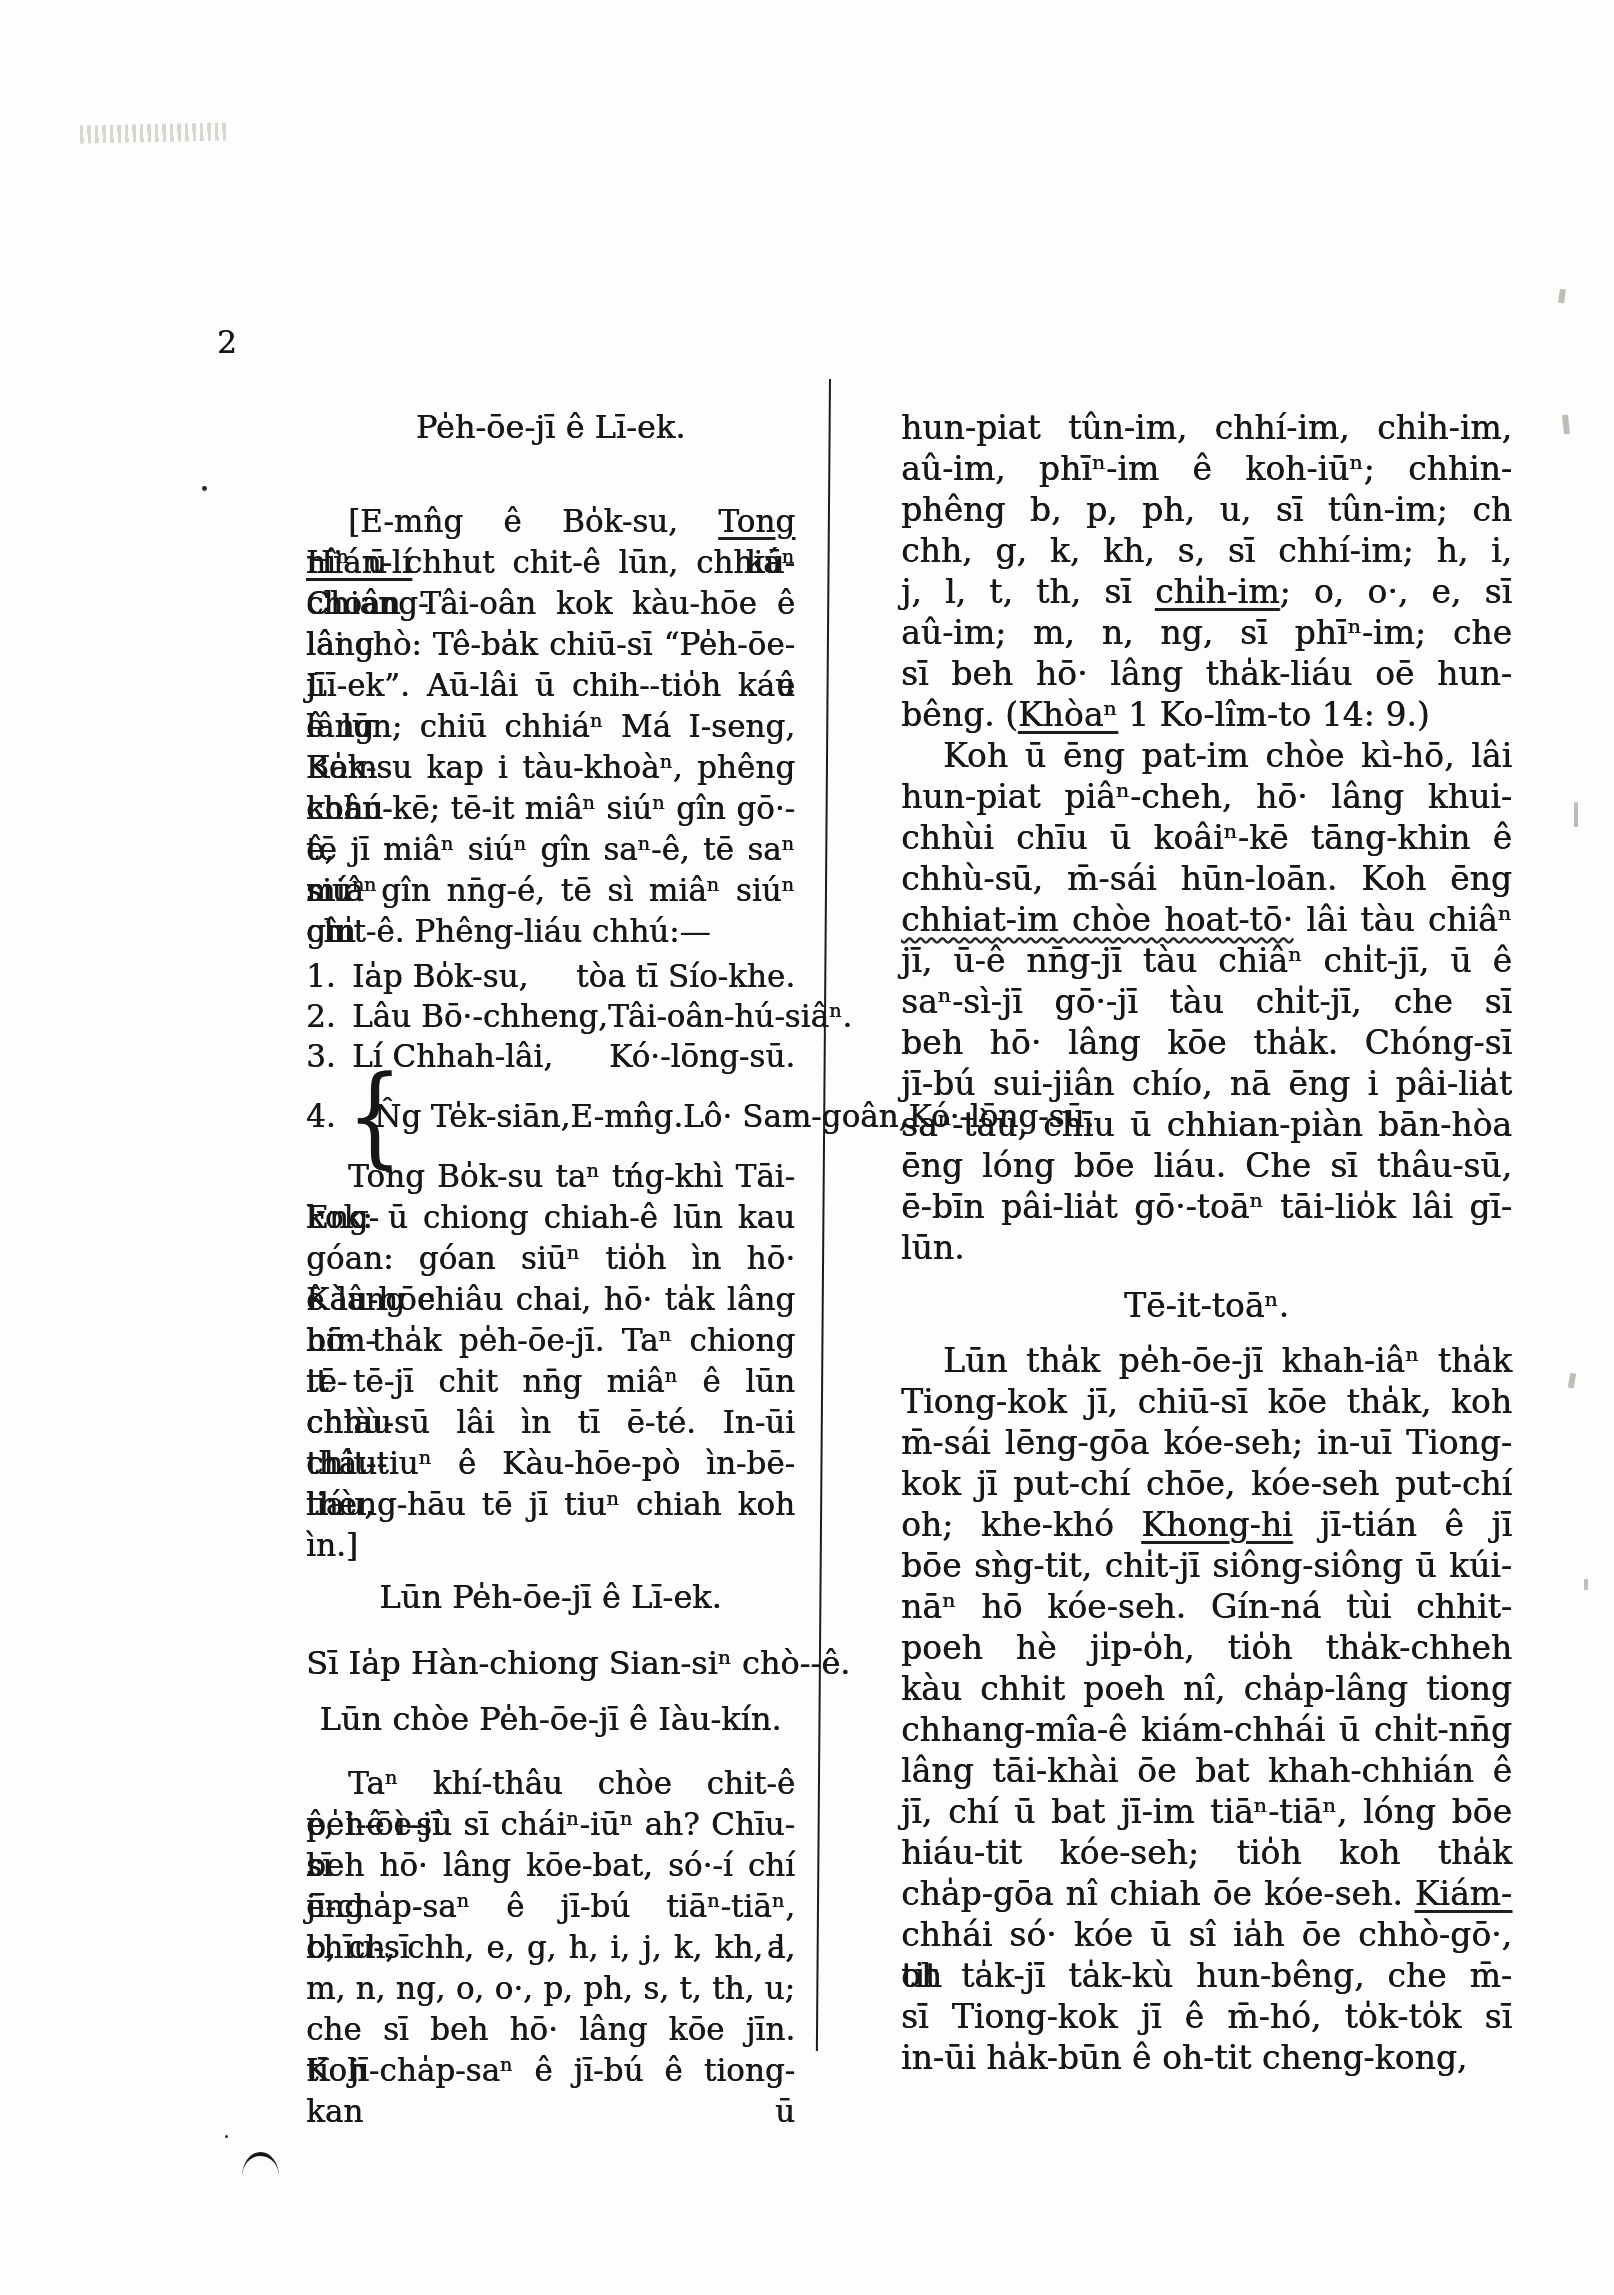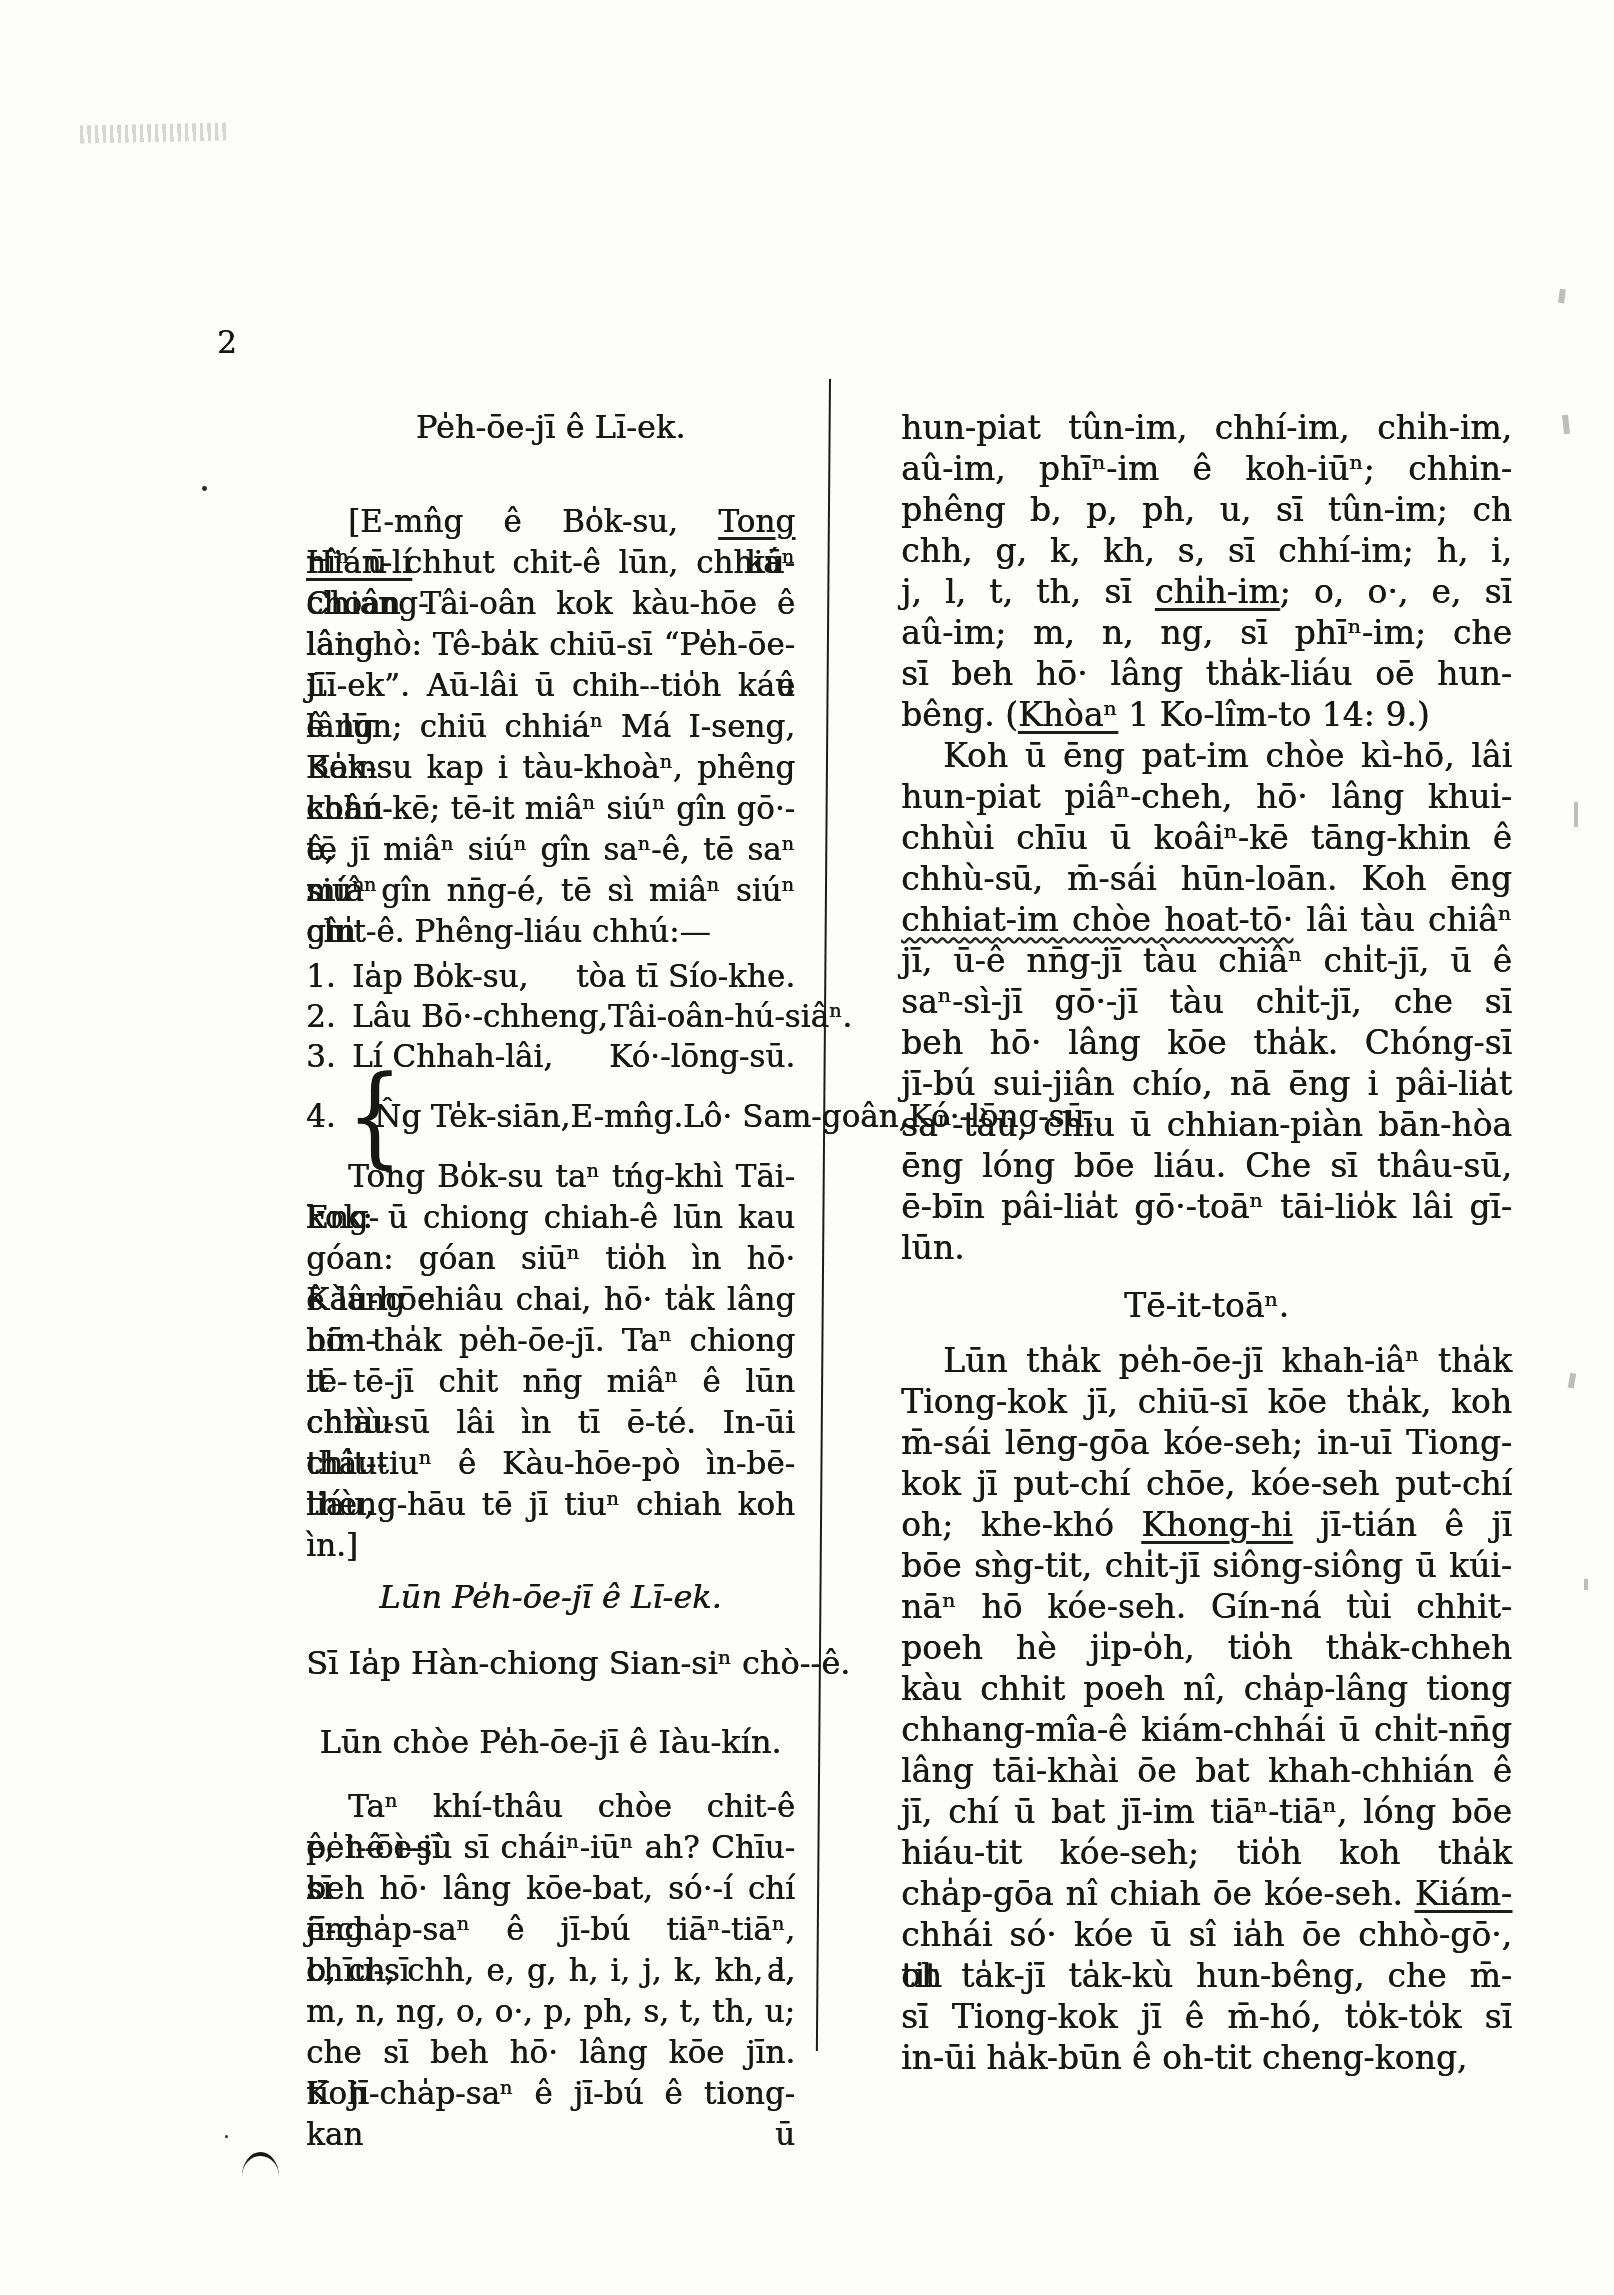--- a/index.html
+++ b/index.html
@@ -41,23 +41,23 @@
   .brace{
     flex:0 0 30px;width:30px;
     font-size:108px;line-height:76px;
     transform:scaleX(.8);
     font-family:"DejaVu Serif",serif;
   }
   .li4-rows{flex:1;display:flex;flex-direction:row;}
   .li4-row{display:flex;height:39px;line-height:39px;}
   .mt-p1{margin-top:53px;}
   .mt-p2{margin-top:0px;}
-  .mt-h2{margin-top:52px;font-style:italic;}
+  .mt-h2{margin-top:52px;}
   .mt-by{margin-top:24.6px;}
-  .mt-h3{margin-top:38px;}
+  .mt-h3{margin-top:15px;}
   .mt-p3{margin-top:23px;}
   .r-p1{margin-top:17.7px;}
   .r-h{margin-top:17.7px;}
   .r-p3{margin-top:13.6px;}
   
   .divider{
     position:absolute;left:829px;top:379px;
     width:2.4px;height:1672px;background:#1c1c1b;
     transform:rotate(0.45deg);transform-origin:top center;
   }

